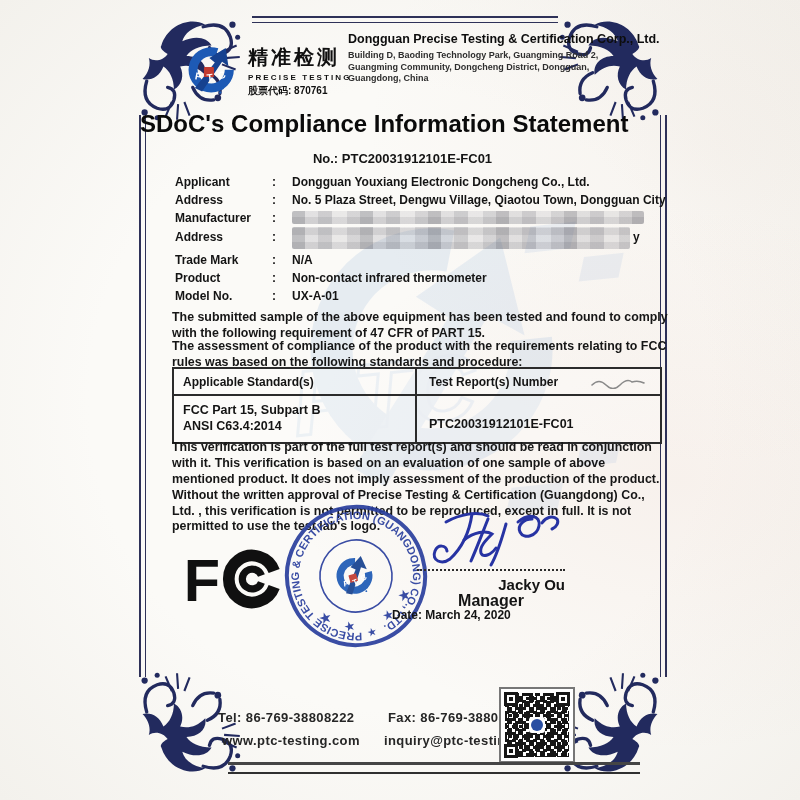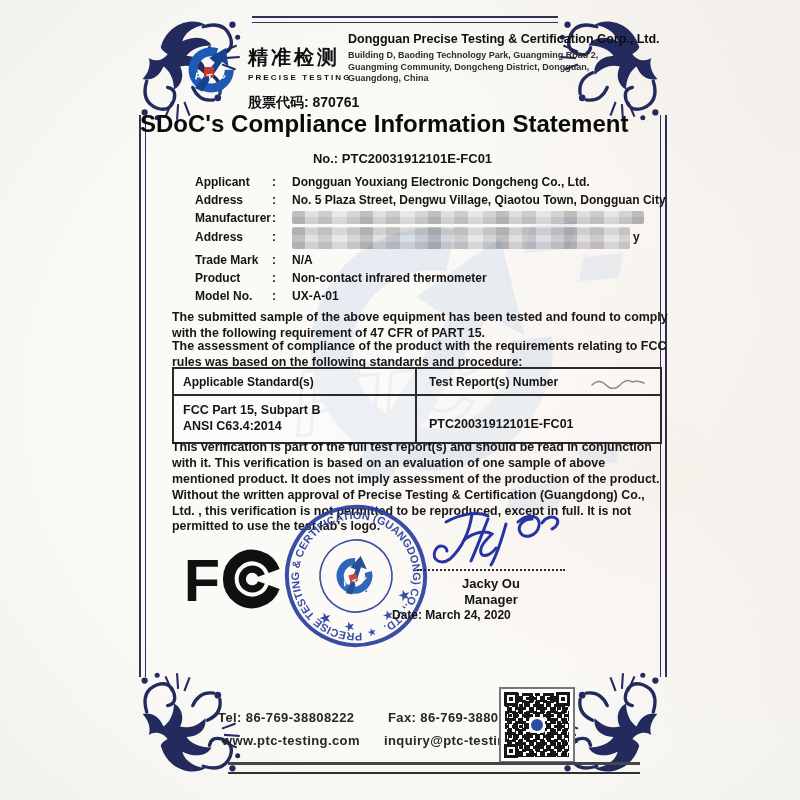--- a/index.html
+++ b/index.html
@@ -18,30 +18,30 @@
   .corner{width:115px;height:115px;}
   .c-tl{left:130px;top:10px;}
   .c-tr{left:555px;top:10px;transform:scaleX(-1);}
   .c-bl{left:130px;top:668px;transform:scaleY(-1);}
   .c-br{left:555px;top:668px;transform:scale(-1,-1);}
   
   .logo-icon{left:184px;top:39px;width:58px;height:58px;}
   .logo-text{left:248px;top:44px;width:110px;}
   .logo-cn{font-size:20px;font-weight:bold;letter-spacing:3px;color:#101010;white-space:nowrap;}
   .logo-en{font-size:8px;font-weight:bold;letter-spacing:2.1px;color:#101010;margin-top:2px;white-space:nowrap;}
-  .logo-stock{font-size:14px;font-weight:bold;color:#101010;margin-top:12px;white-space:nowrap;}
+  .logo-stock{font-size:10px;font-weight:bold;color:#101010;margin-top:2px;white-space:nowrap;}
   .company{left:348px;top:32px;width:300px;}
   .company-name{font-size:12.5px;font-weight:bold;white-space:nowrap;color:#0d0d0d;}
   .company-addr{font-size:9px;font-weight:bold;color:#2e2e2e;line-height:1.3;margin-top:4px;width:296px;}
   
   .title{left:140px;top:110px;width:525px;text-align:left;font-size:24px;font-weight:bold;letter-spacing:0px;color:#0a0a0a;}
   .doc-no{left:140px;top:151px;width:525px;text-align:center;font-size:13px;font-weight:bold;}
   
   .frow{height:18px;font-size:12px;font-weight:bold;}
-  .flabel{position:absolute;left:175px;width:95px;margin-left:20px;}
+  .flabel{position:absolute;left:175px;width:95px;}
   .fcolon{position:absolute;left:272px;}
   .fvalue{position:absolute;left:292px;width:370px;white-space:nowrap;}
   .redacted{
     position:absolute;border-radius:2px;
     background-image:
       repeating-linear-gradient(90deg, rgba(60,60,72,.28) 0 13px, rgba(120,120,132,.14) 13px 26px, rgba(90,90,102,.24) 26px 40px, rgba(165,165,175,.12) 40px 55px, rgba(100,100,112,.20) 55px 68px),
       repeating-linear-gradient(0deg, rgba(80,80,92,.16) 0 7px, rgba(175,175,185,.10) 7px 14px);
   }
   
   .para{left:172px;width:496px;font-size:12.4px;font-weight:600;line-height:1.28;color:#161616;}
@@ -55,22 +55,22 @@
   .cell2{width:50%;padding:6px 0 0 12px;position:relative;}
   .hrow .cell{font-size:12px;font-weight:600;}
   .brow .cell1{font-size:12.5px;line-height:1.25;padding-top:7px;}
   .brow .cell2{font-size:12.5px;padding-top:21px;}
   .squiggle{position:absolute;right:14px;top:8px;width:56px;height:12px;}
   
   .fcc{left:182px;top:542px;width:108px;height:74px;}
   .stamp{left:283px;top:503px;width:146px;height:146px;transform:rotate(-16deg);opacity:.92;}
   .sig-scribble{left:420px;top:506px;width:150px;height:64px;}
   .sig-dotline{left:417px;top:569px;width:148px;border-bottom:2px dotted #2b2b2b;height:0;}
-  .sig-name{left:417px;top:576px;width:148px;text-align:center;font-size:13px;font-weight:bold;}
-  .sig-role{left:417px;top:592px;width:148px;text-align:center;font-size:13px;font-weight:bold;}
+  .sig-name{left:417px;top:576px;width:148px;text-align:right;font-size:15px;font-weight:bold;}
+  .sig-role{left:417px;top:592px;width:148px;text-align:center;font-size:16px;font-weight:bold;}
   .sig-date{left:392px;top:608px;width:198px;font-size:12px;font-weight:bold;}
   
   .foot{font-size:13px;font-weight:bold;color:#262626;letter-spacing:.4px;white-space:nowrap;}
   .f-tel{left:218px;top:710px;}
   .f-fax{left:388px;top:710px;}
   .f-web{left:222px;top:733px;}
   .f-email{left:384px;top:733px;}
   .qr{left:499px;top:687px;width:72px;height:72px;background:#fff;border:2px solid #777;}
   .qr-noise{position:absolute;inset:4px;
     background-image:

